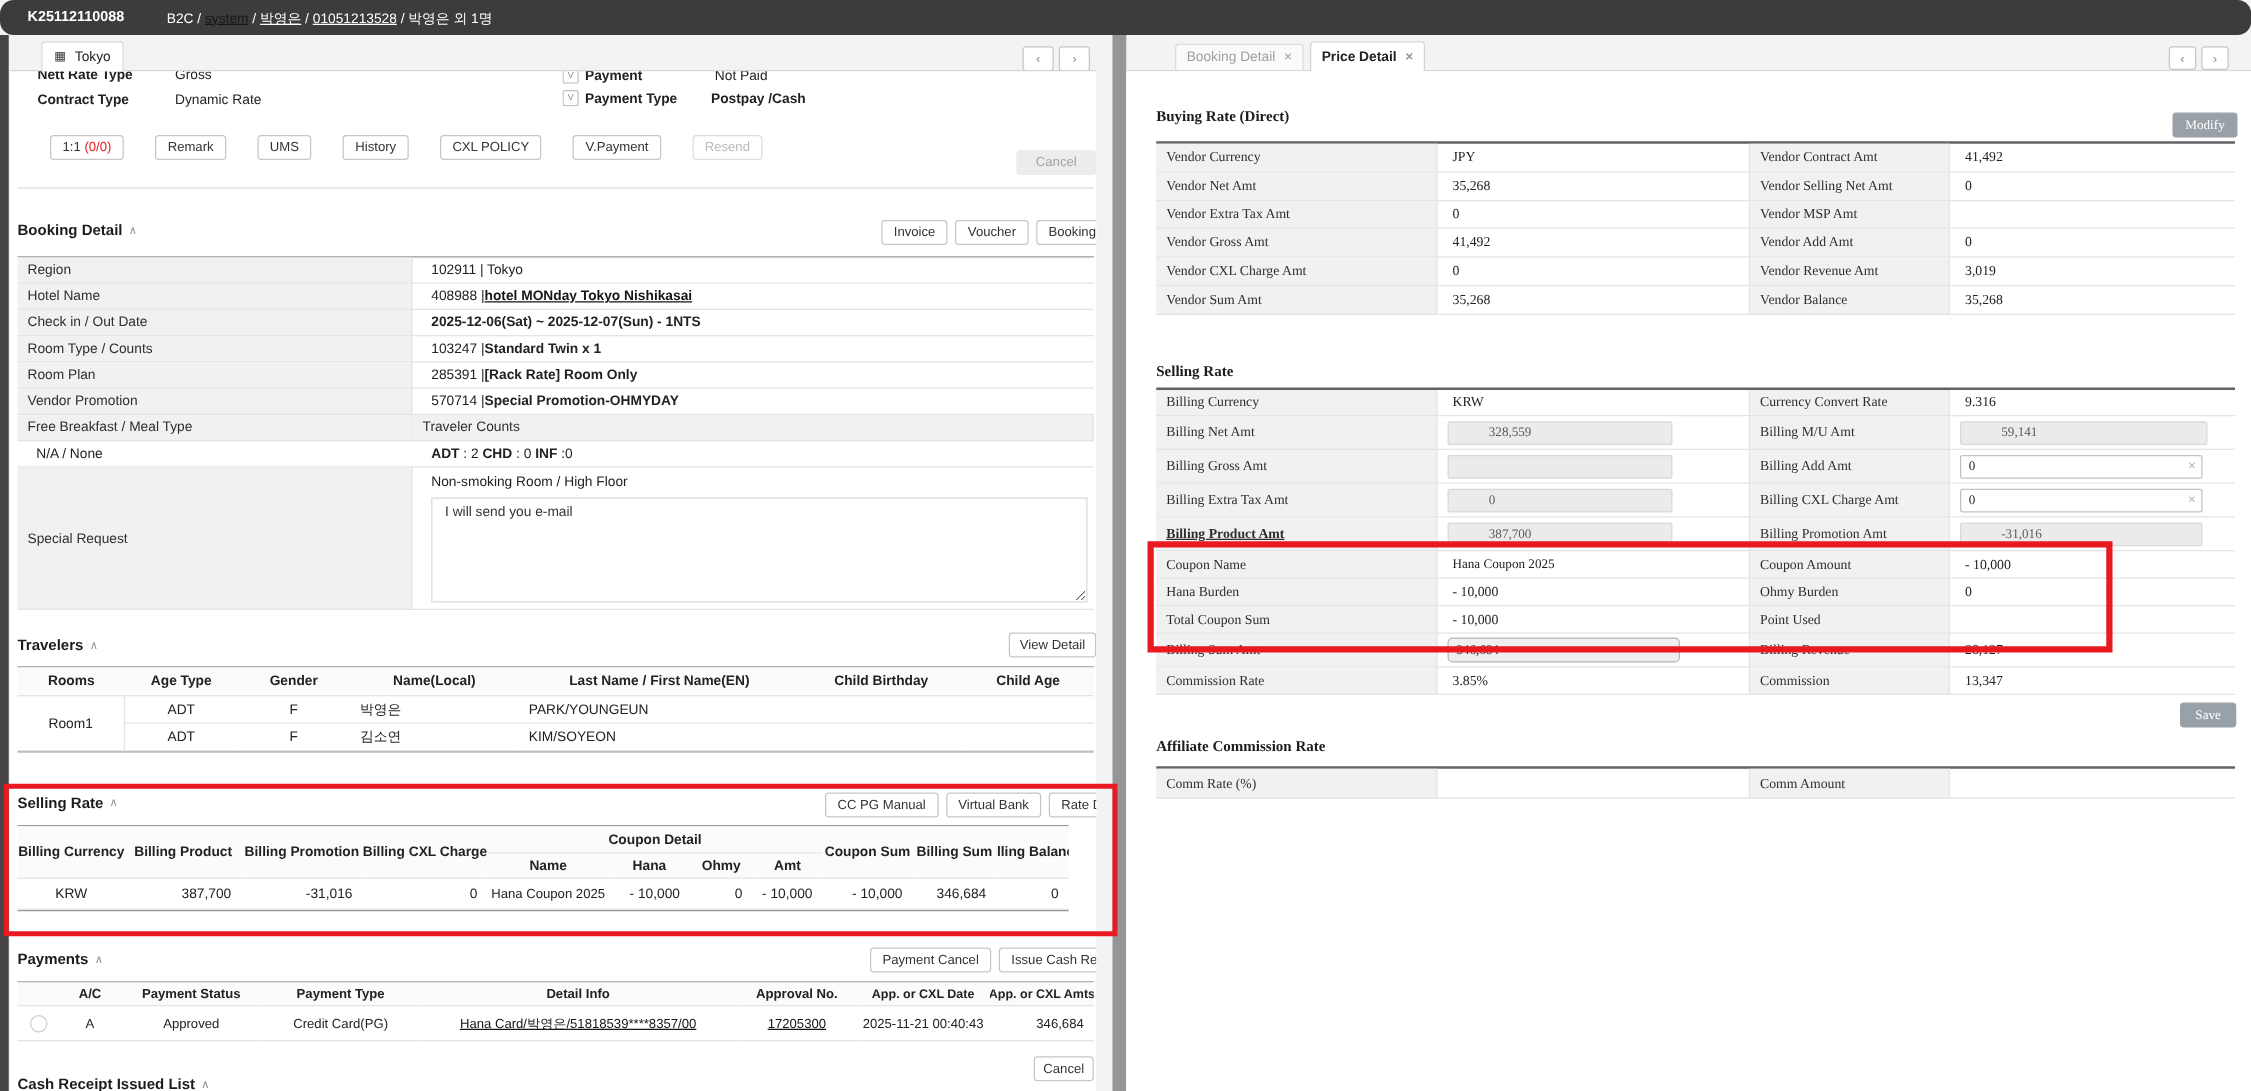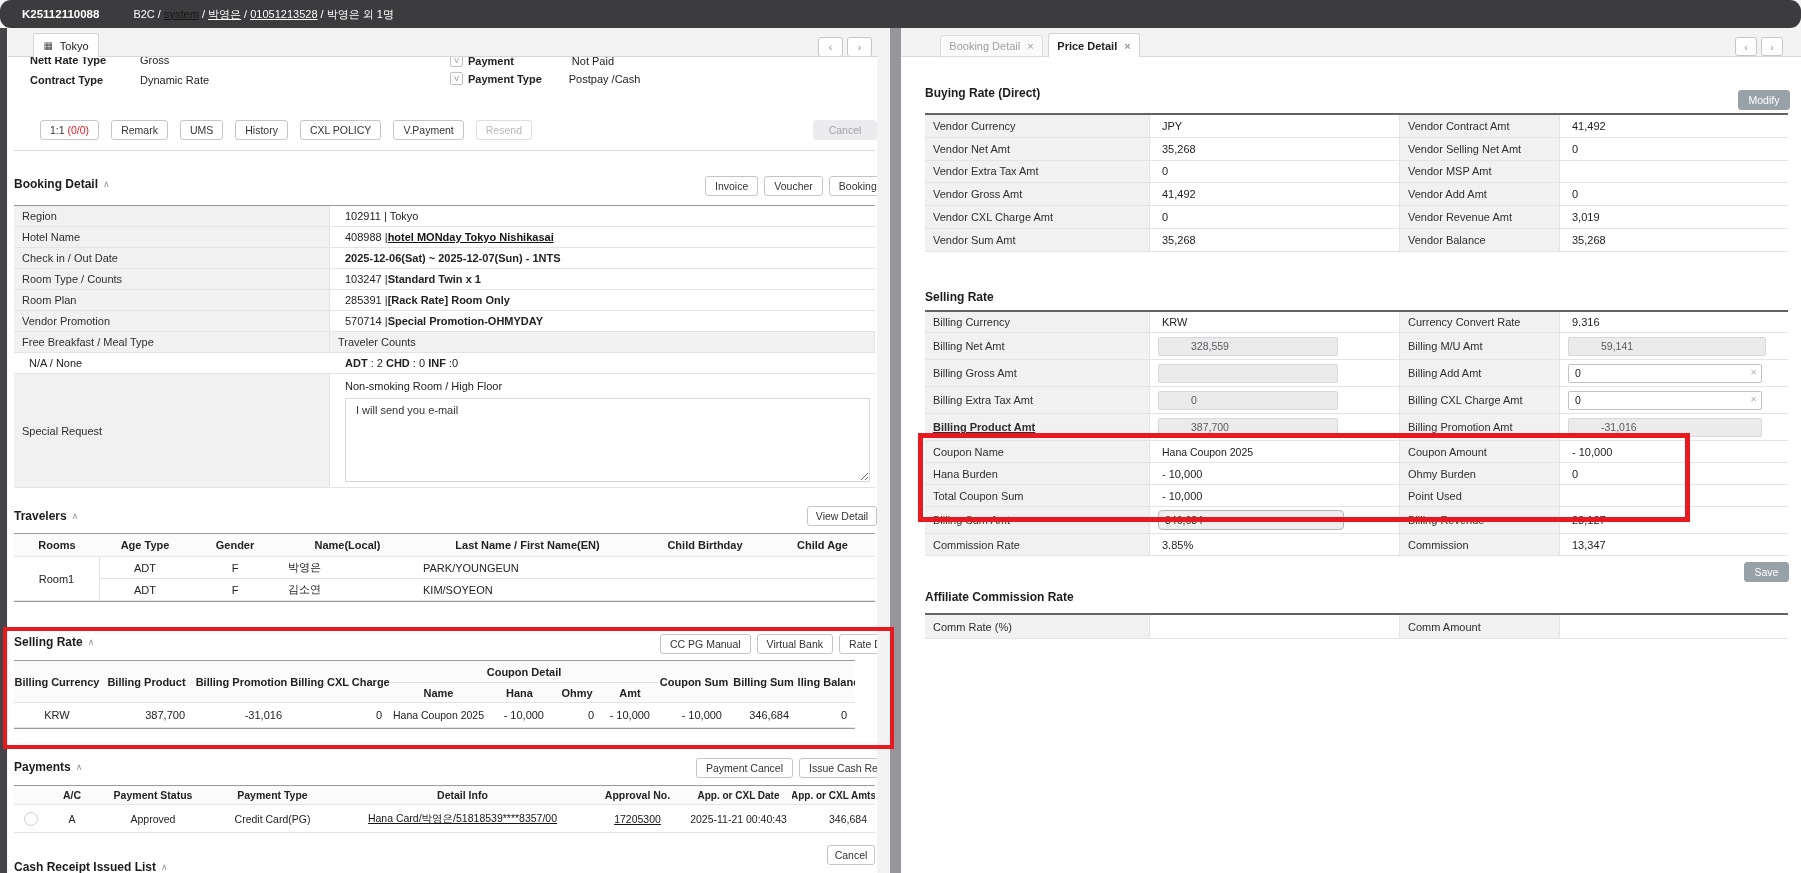--- a/index.html
+++ b/index.html
@@ -98,24 +98,24 @@
       <span style="font-weight:bold;">Payment</span>
       <span style="margin-left:58px;">Not Paid</span>
     </div>
     <div class="abs nw" style="left:22px;top:17px;font-weight:bold;">Contract Type</div>
     <div class="abs nw" style="left:132px;top:17px;">Dynamic Rate</div>
     <div class="abs nw" style="left:442px;top:15px;display:flex;align-items:center;">
       <span class="vbox">
           <span>V</span>
         </span>
       <span style="font-weight:bold;">Payment Type</span>
-      <span style="margin-left:27px;">Postpay /Cash</span>
-    </div>
-
-    <div class="abs" style="left:20px;top:63px;display:flex;gap:12px;padding-left:12px;">
+      <span style="margin-left:27px;font-weight:bold;">Postpay /Cash</span>
+    </div>
+
+    <div class="abs" style="left:20px;top:51px;display:flex;gap:25px;padding-left:12px;">
       <span class="btn">
         <span>1:1</span>&nbsp;<span class="red">(0/0)</span>
       </span>
       <span class="btn">Remark</span>
       <span class="btn">UMS</span>
       <span class="btn">History</span>
       <span class="btn">CXL POLICY</span>
       <span class="btn">V.Payment</span>
       <span class="btn dis">Resend</span>
     </div>
@@ -304,21 +304,21 @@
     <span>Price Detail</span>
     <span class="x">×</span>
   </div>
   <div class="abs btn" style="left:1735px;top:37px;width:22px;height:19px;padding:0;color:#8e8e92;">
     <span>‹</span>
   </div>
   <div class="abs btn" style="left:1761px;top:37px;width:22px;height:19px;padding:0;color:#8e8e92;">
     <span>›</span>
   </div>
 
-  <div class="abs" style="left:901px;top:57px;width:900px;height:816px;background:#fff;overflow:hidden;">
+  <div class="abs" style="left:901px;top:57px;width:900px;height:816px;background:#fff;overflow:hidden;font-family:Liberation Serif, serif;">
 
     <div class="abs sechead" style="left:24px;top:29px;">Buying Rate (Direct)</div>
     <span class="abs btn dark" style="left:837px;top:33px;width:52px;">Modify</span>
 
     <div class="abs gt toplineB" style="left:24px;top:56px;width:863px;grid-template-columns:225px 250px 160px 228px;grid-auto-rows:22.8px;">
       <div class="c lblc">Vendor Currency</div>
       <div class="c" style="border-right:1px solid #e4e4e6;padding-left:12px;">JPY</div>
       <div class="c lblc">Vendor Contract Amt</div>
       <div class="c" style="padding-left:12px;">41,492</div>
 

